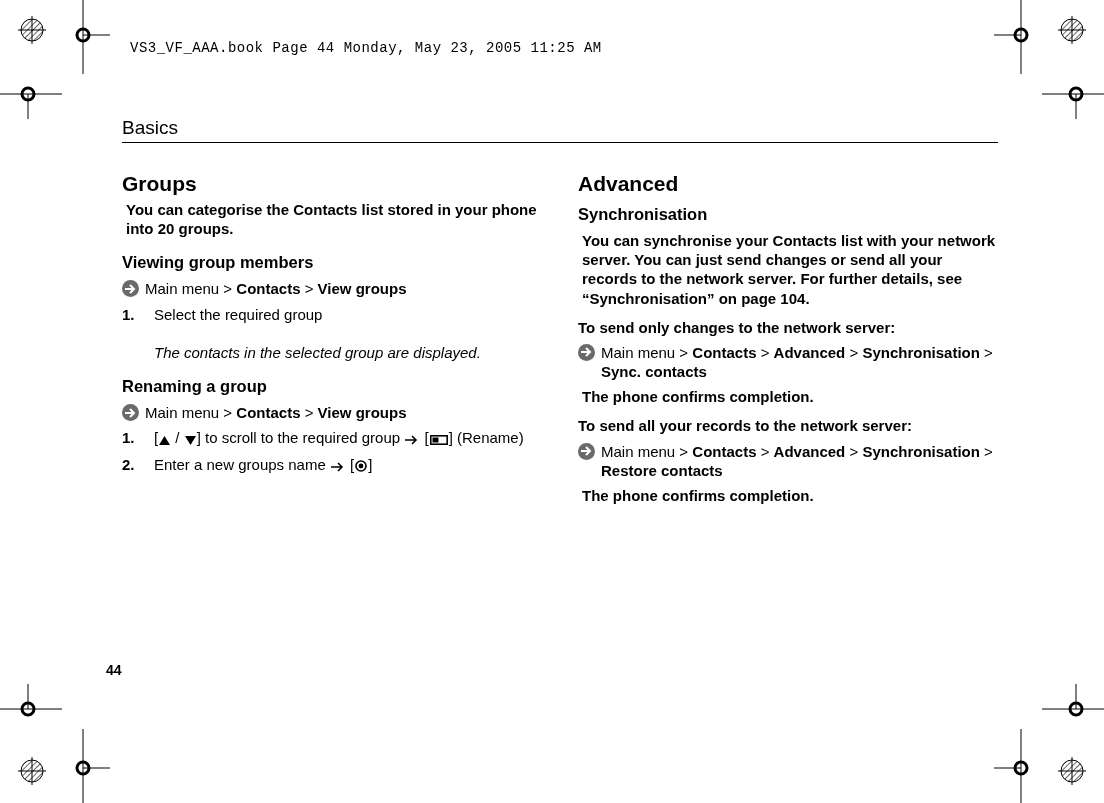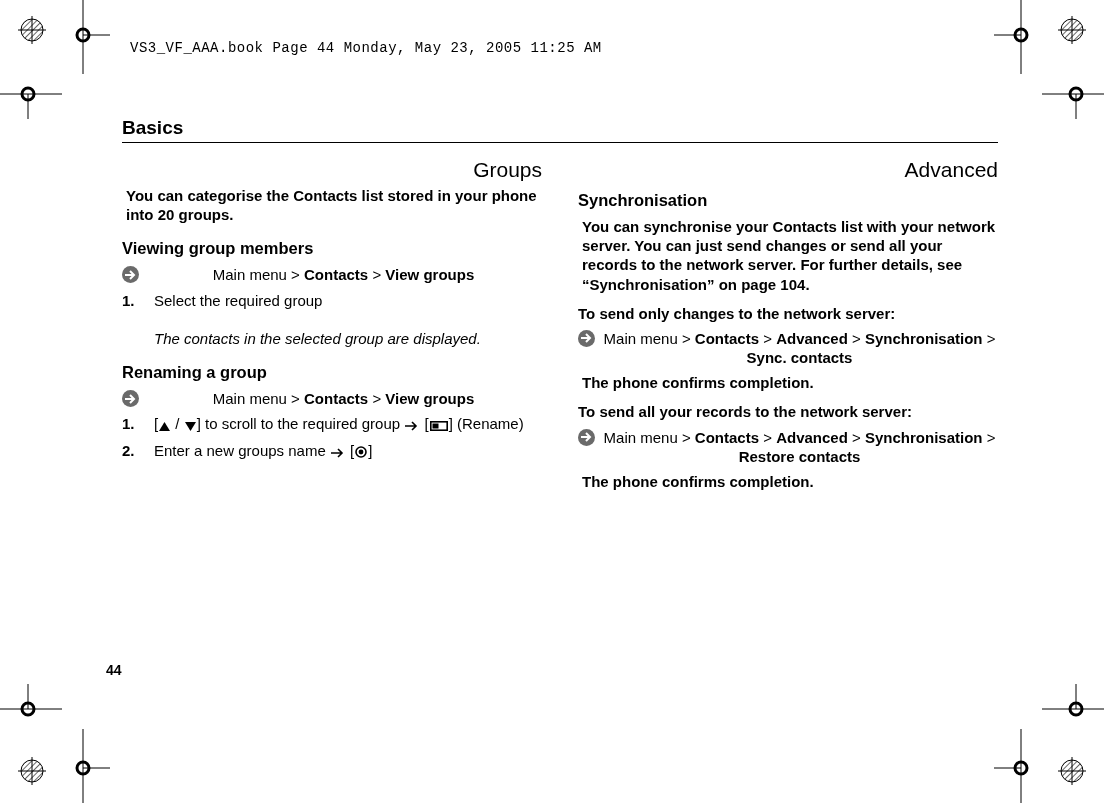--- a/index.html
+++ b/index.html
@@ -11,36 +11,36 @@
   .reg svg{display:block;}
   .crosshair,.hline,.vline{stroke:#000;stroke-width:1;fill:none;}
   .circfat{stroke:#000;stroke-width:3;fill:none;}
   .hatch{fill:url(#diag);}
 
   .book-header{position:absolute;left:130px;top:40px;font-family:"Courier New",monospace;
     font-size:14px;letter-spacing:0.5px;}
 
   .body{position:absolute;left:112px;top:117px;width:876px;padding:0 10px;}
   .chapter{font-family:"Arial Narrow","Helvetica Neue Condensed",Helvetica,Arial,sans-serif;
-    font-weight:700;font-size:19px;border-bottom:1.6px solid #000;padding-bottom:3px;margin-bottom:14px;}
+    font-weight:400;font-size:19px;border-bottom:1.6px solid #000;padding-bottom:3px;margin-bottom:14px;}
   .cols{display:flex;gap:36px;}
   .col{flex:1 1 0;font-family:"Arial Narrow","Helvetica Neue Condensed",Helvetica,Arial,sans-serif;
     font-size:15px;line-height:1.28;font-stretch:condensed;}
-  .col h2{font-size:21px;font-weight:400;margin:0 0 2px 0;text-align:right;}
+  .col h2{font-size:21px;font-weight:700;margin:14px 0 2px 0;}
   .col h3{font-size:16.5px;font-weight:700;margin:14px 0 6px 0;}
   .col h4{font-size:15px;font-weight:700;margin:10px 0 6px 0;}
   .col p{margin:0 0 7px 4px;font-weight:bold;}
   .col .bold{font-weight:700;}
   ol.steps{list-style:none;margin:0;padding:0;}
   ol.steps>li{display:flex;margin:0 0 6px 0;}
   ol.steps>li .num{flex:0 0 32px;font-weight:700;}
   ol.steps>li .txt{flex:1;}
   .sub{font-style:italic;margin-top:19px;}
 
-  .crumb{display:flex;align-items:flex-start;gap:6px;margin:6px 0 6px 0;padding-left:0px;text-align:center;}
+  .crumb{display:flex;align-items:flex-start;gap:6px;margin:6px 0 6px 0;padding-left:0px;}
   .crumb .arrow{flex:0 0 17px;height:17px;border-radius:50%;background:#6a6a6a;
     display:flex;align-items:center;justify-content:center;margin-top:1px;}
   .crumb .arrow svg{width:12px;height:10px;}
   .crumb .path{flex:1;text-indent:-0px;}
 
   .ico{display:inline-block;vertical-align:-2px;margin:0 1px;}
   .pagenum{position:absolute;left:106px;bottom:125px;font-family:"Arial Narrow",Helvetica,Arial,sans-serif;
     font-weight:700;font-size:14px;}
 </style>
 </head>

